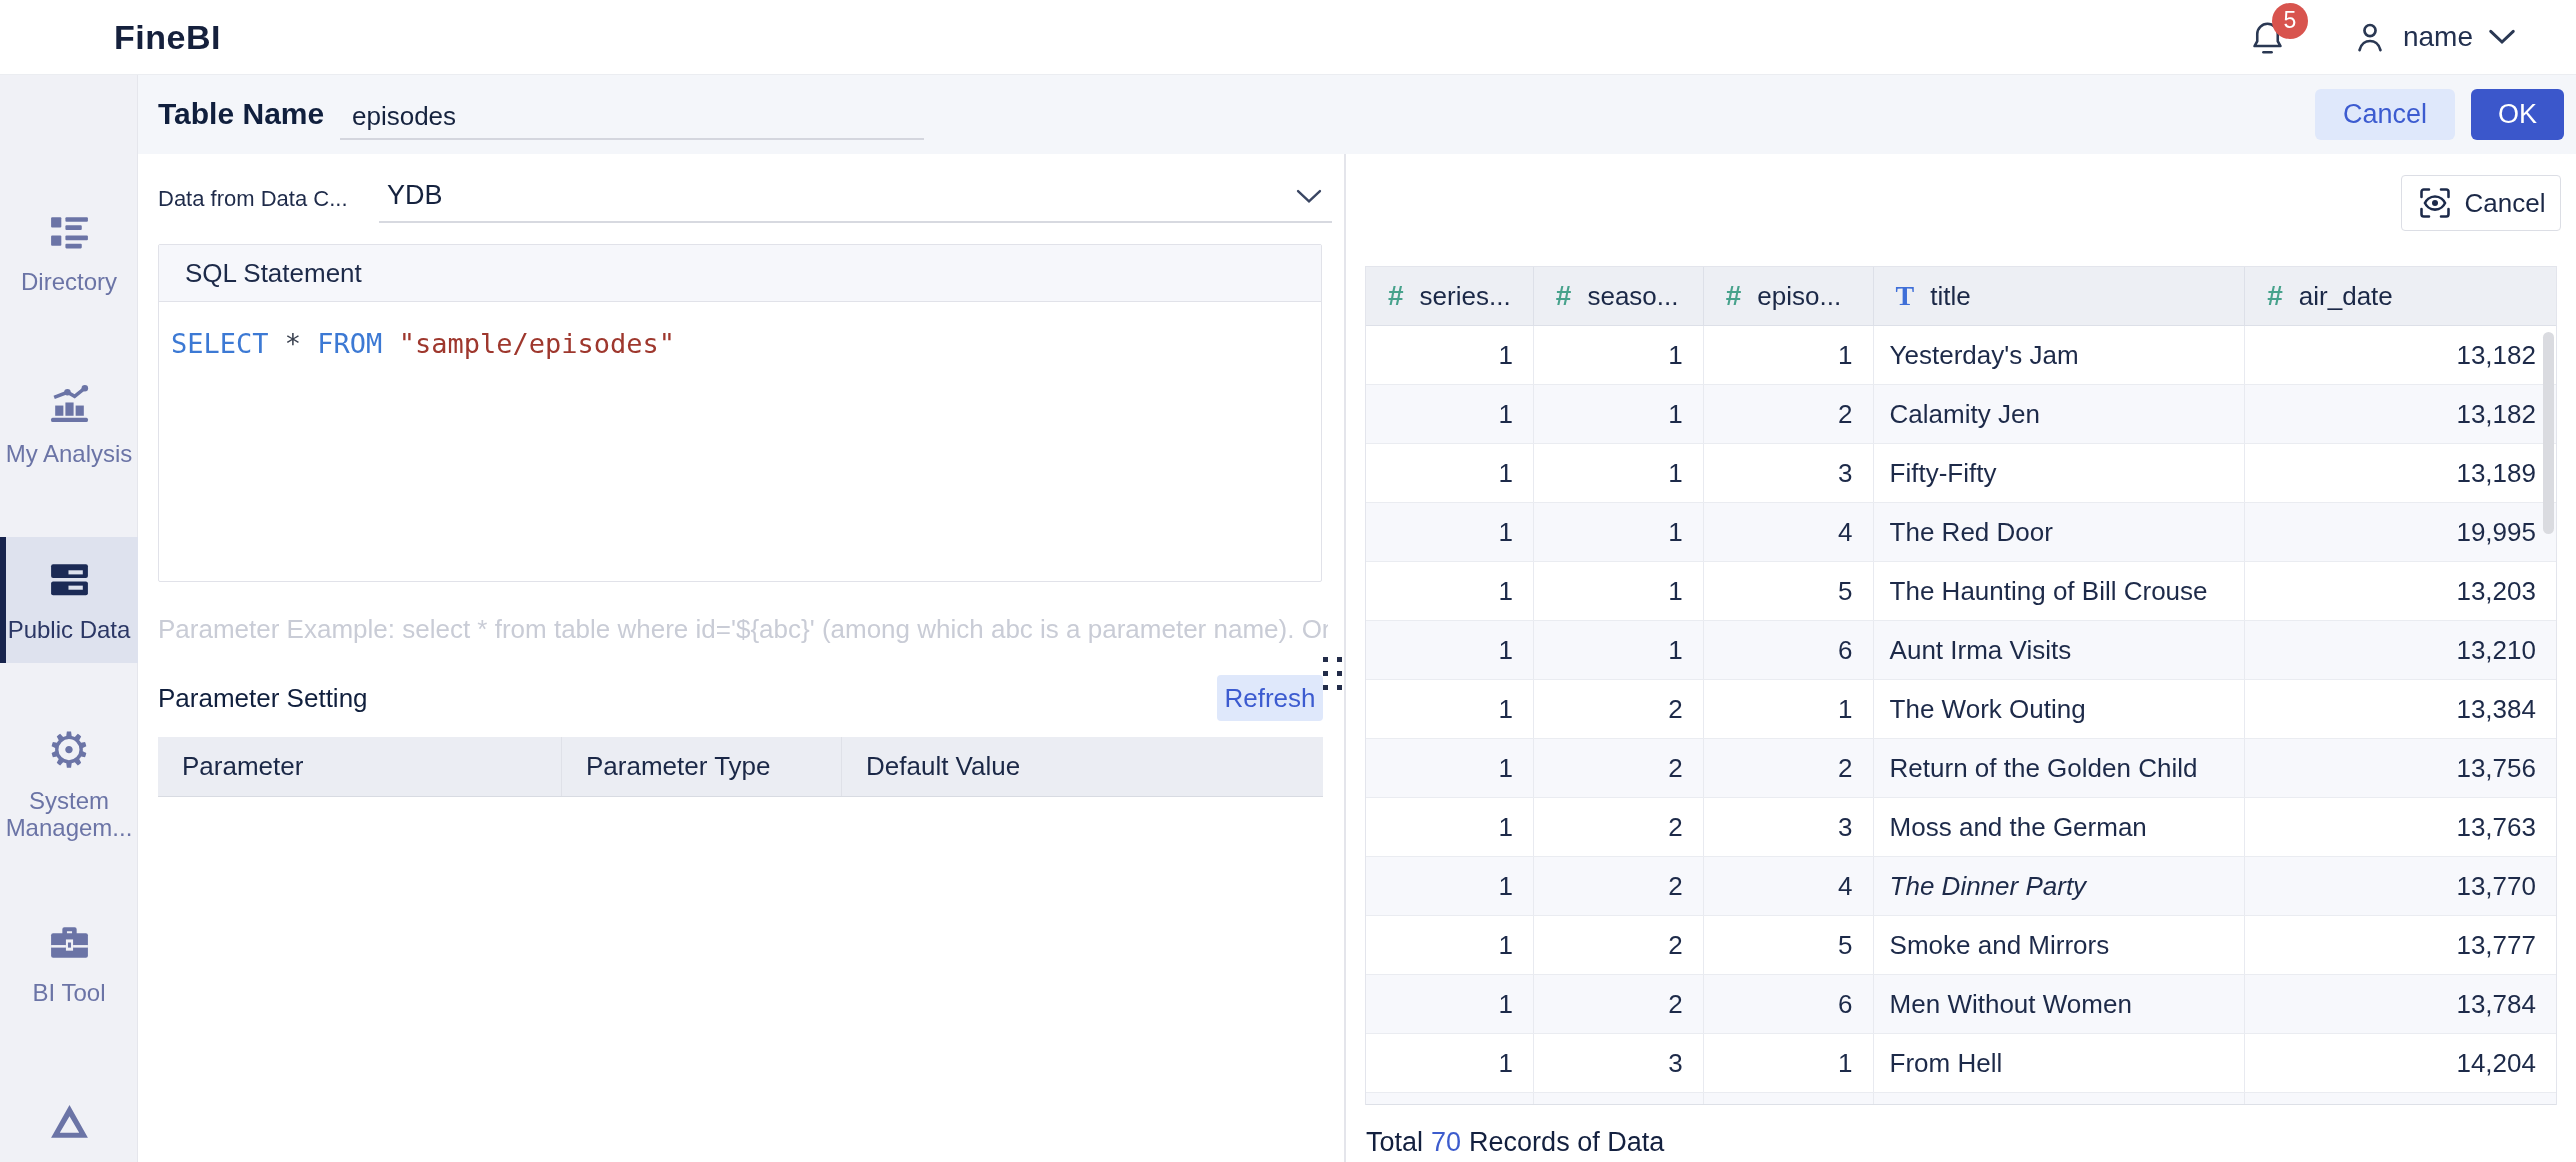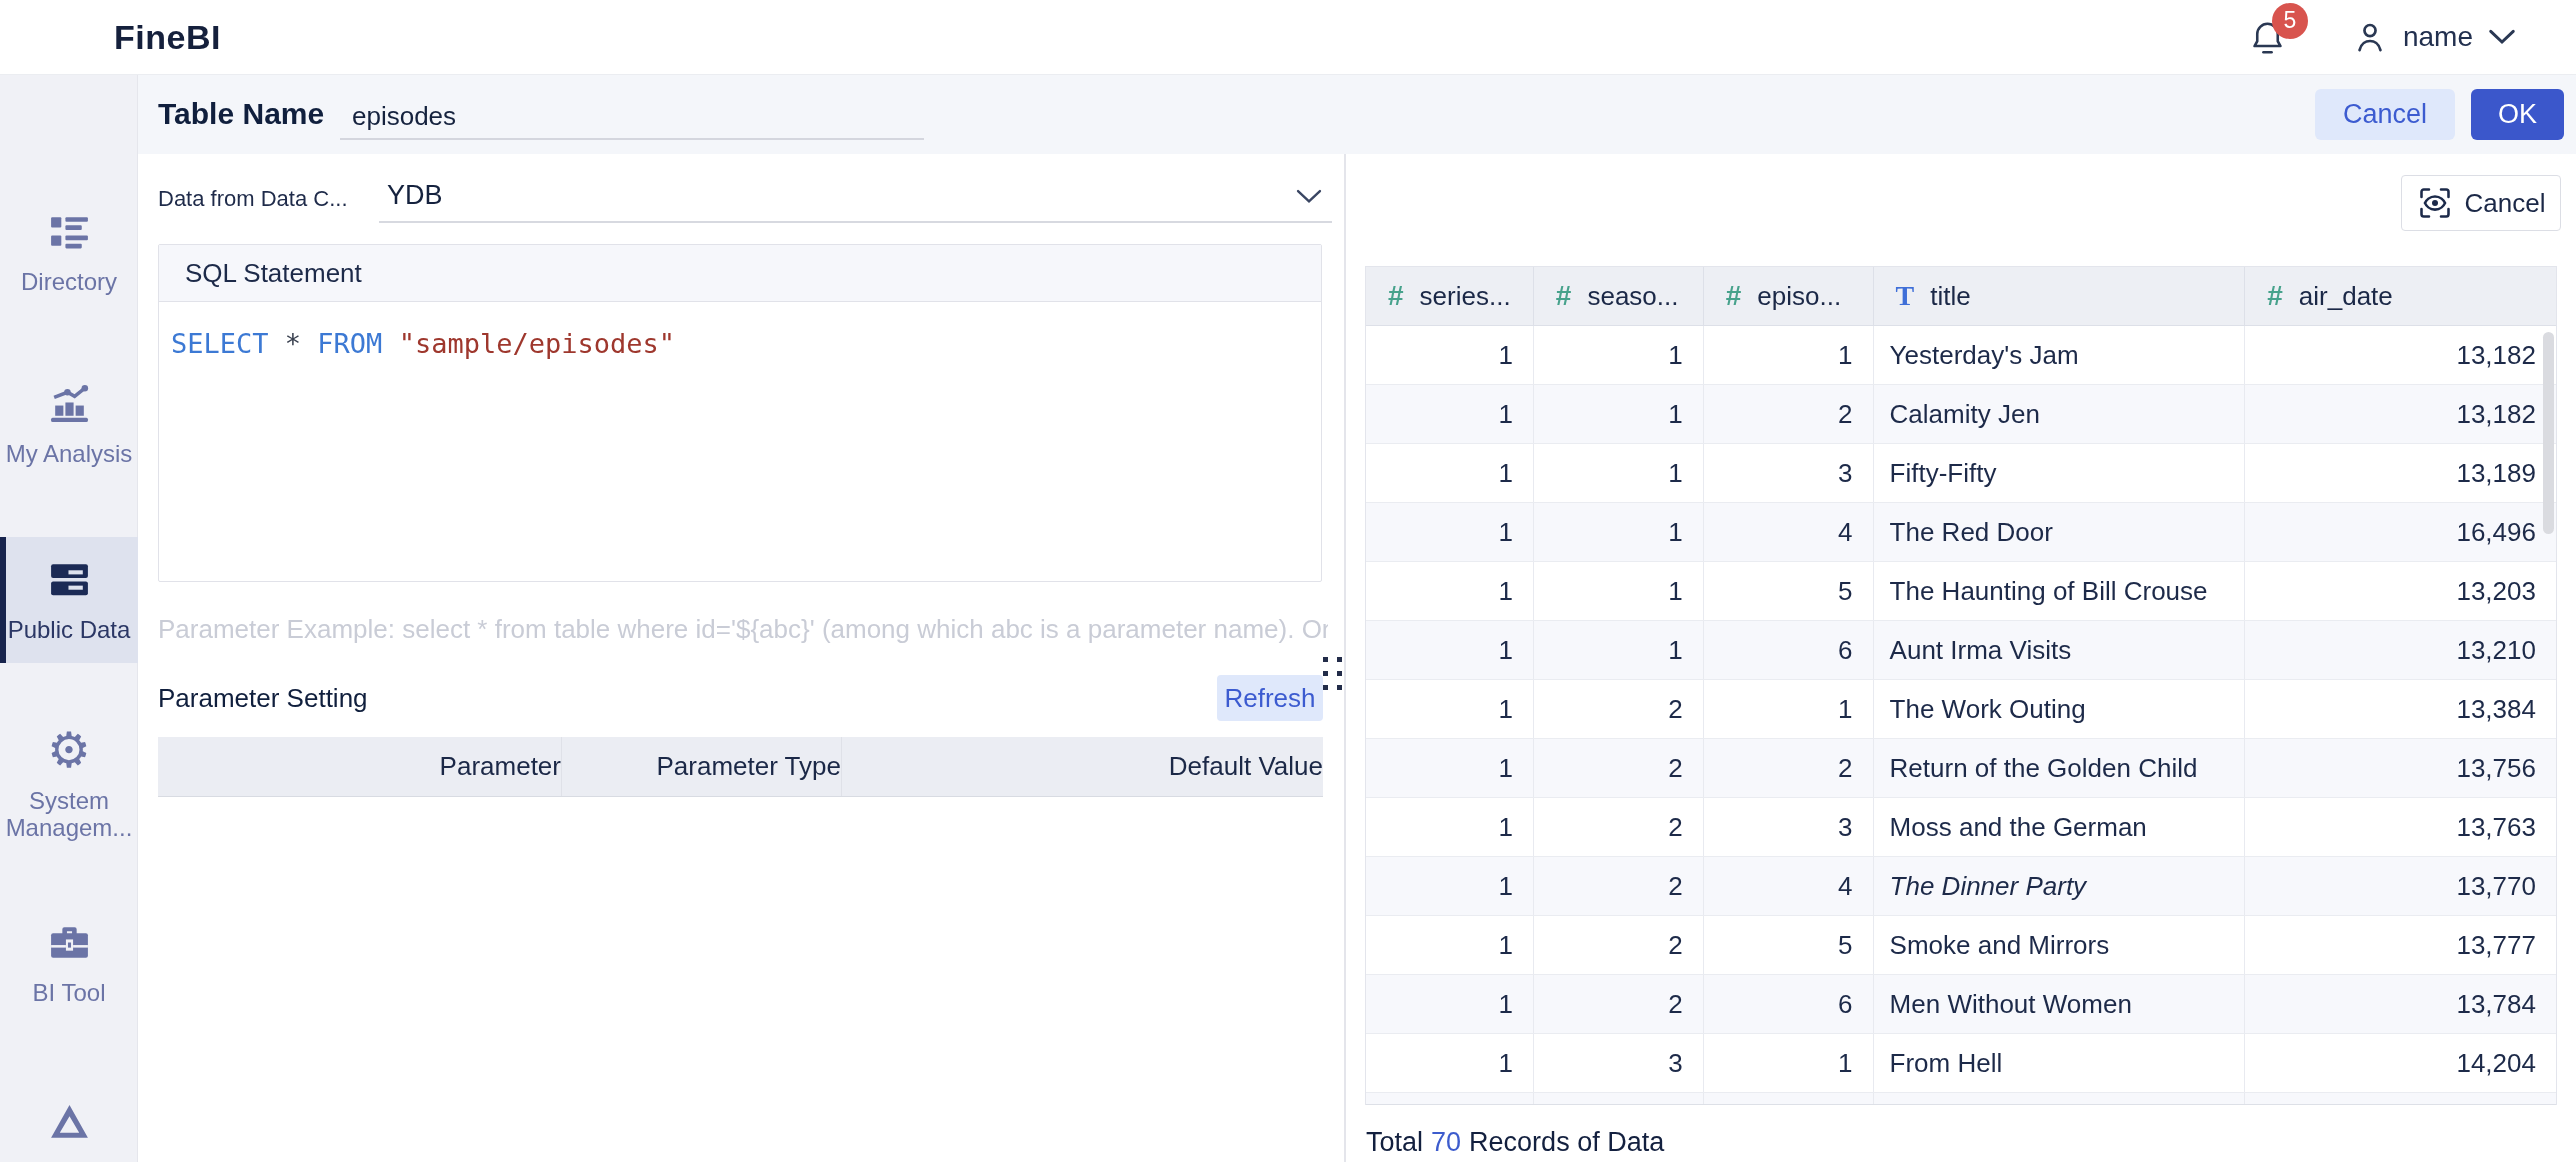--- a/index.html
+++ b/index.html
@@ -62,21 +62,21 @@
   .tok-string{color:#9e372d;}
 
   .param-hint{position:absolute;left:158px;top:614px;width:1170px;font-size:26px;color:#c9ccd6;
               white-space:nowrap;overflow:hidden;}
   .param-setting{position:absolute;left:158px;top:683px;font-size:26px;color:#101f3d;}
   .btn-refresh{position:absolute;left:1217px;top:675px;width:106px;height:46px;border:none;border-radius:4px;
                background:#dfe8fb;color:#3c5bd0;font-size:26px;cursor:pointer;font-family:inherit;}
   .param-table{position:absolute;left:158px;top:737px;width:1165px;height:60px;display:flex;
                background:#ebedf3;border-bottom:1px solid #d8dbe2;box-sizing:border-box;}
   .param-th{font-size:26px;color:#1b2847;line-height:59px;padding-left:24px;box-sizing:border-box;
-            border-right:1px solid #dfe1e8;text-align:right;}
+            border-right:1px solid #dfe1e8;}
   .param-th:last-child{border-right:none;}
 
   
   .divider-line{position:absolute;left:1344px;top:154px;width:2px;height:1009px;background:#e4e5eb;}
   .drag-dots{position:absolute;left:1323px;top:657px;display:grid;grid-template-columns:repeat(2,5px);
              grid-auto-rows:5px;gap:9px;cursor:col-resize;}
   .drag-dots i{background:#222c49;width:5px;height:5px;display:block;}
 
   
   .btn-preview{position:absolute;left:2401px;top:175px;width:160px;height:56px;background:#ffffff;
@@ -287,21 +287,21 @@
         <div class="dt-td num" style="width: 170px;">1</div>
         <div class="dt-td num" style="width: 170px;">3</div>
         <div class="dt-td txt" style="width: 372px;">Fifty-Fifty</div>
         <div class="dt-td num" style="width: 311px;">13,189</div>
       </div>
       <div class="dt-row stripe">
         <div class="dt-td num" style="width: 168px;">1</div>
         <div class="dt-td num" style="width: 170px;">1</div>
         <div class="dt-td num" style="width: 170px;">4</div>
         <div class="dt-td txt" style="width: 372px;">The Red Door</div>
-        <div class="dt-td num" style="width: 311px;">16,496</div>
+        <div class="dt-td num" style="width: 311px;">19,995</div>
       </div>
       <div class="dt-row">
         <div class="dt-td num" style="width: 168px;">1</div>
         <div class="dt-td num" style="width: 170px;">1</div>
         <div class="dt-td num" style="width: 170px;">5</div>
         <div class="dt-td txt" style="width: 372px;">The Haunting of Bill Crouse</div>
         <div class="dt-td num" style="width: 311px;">13,203</div>
       </div>
       <div class="dt-row stripe">
         <div class="dt-td num" style="width: 168px;">1</div>

